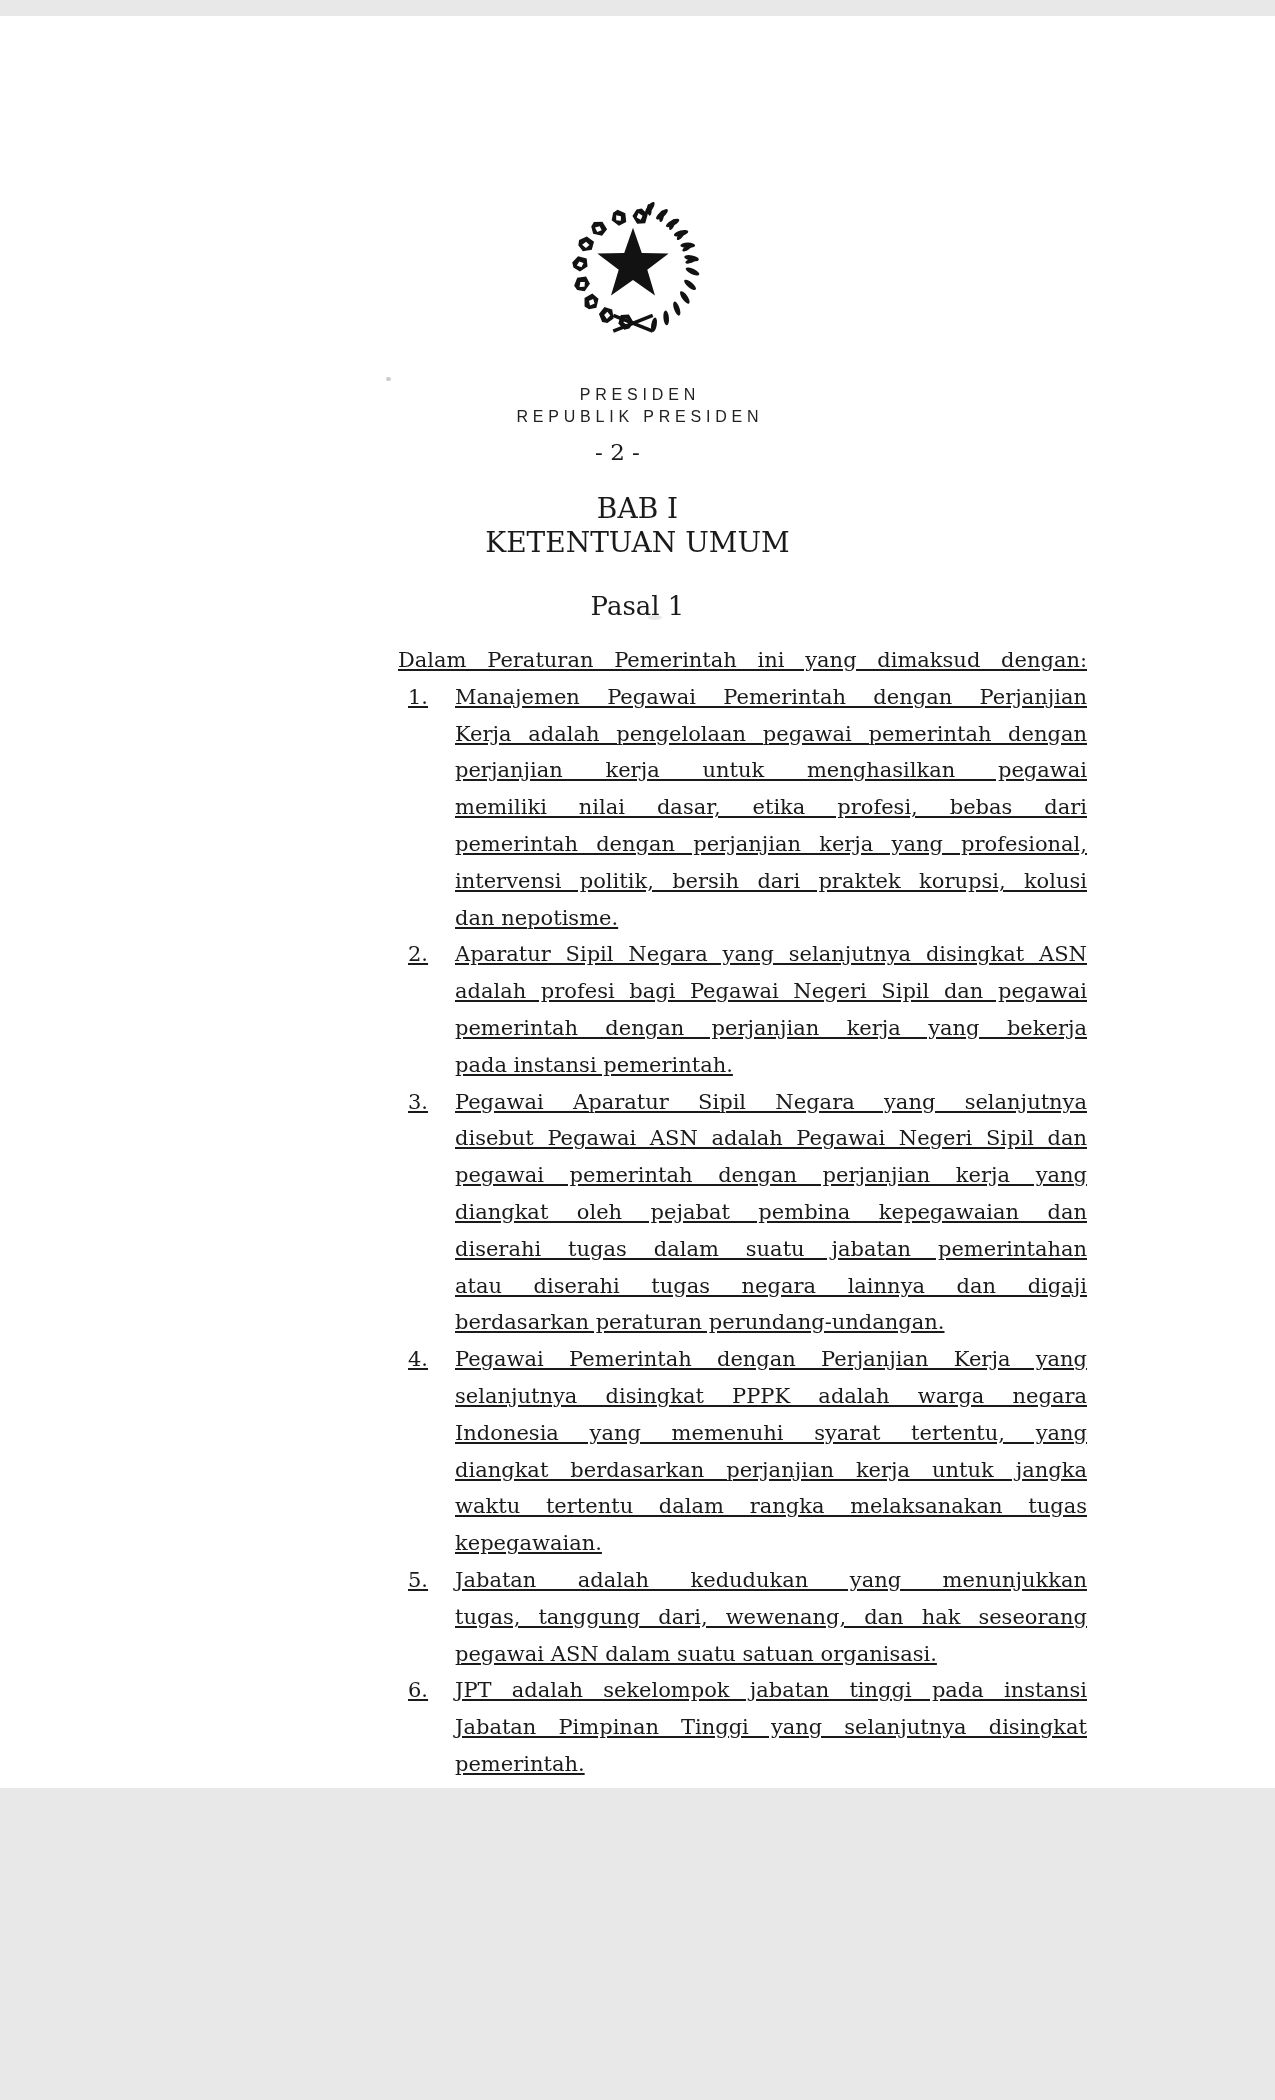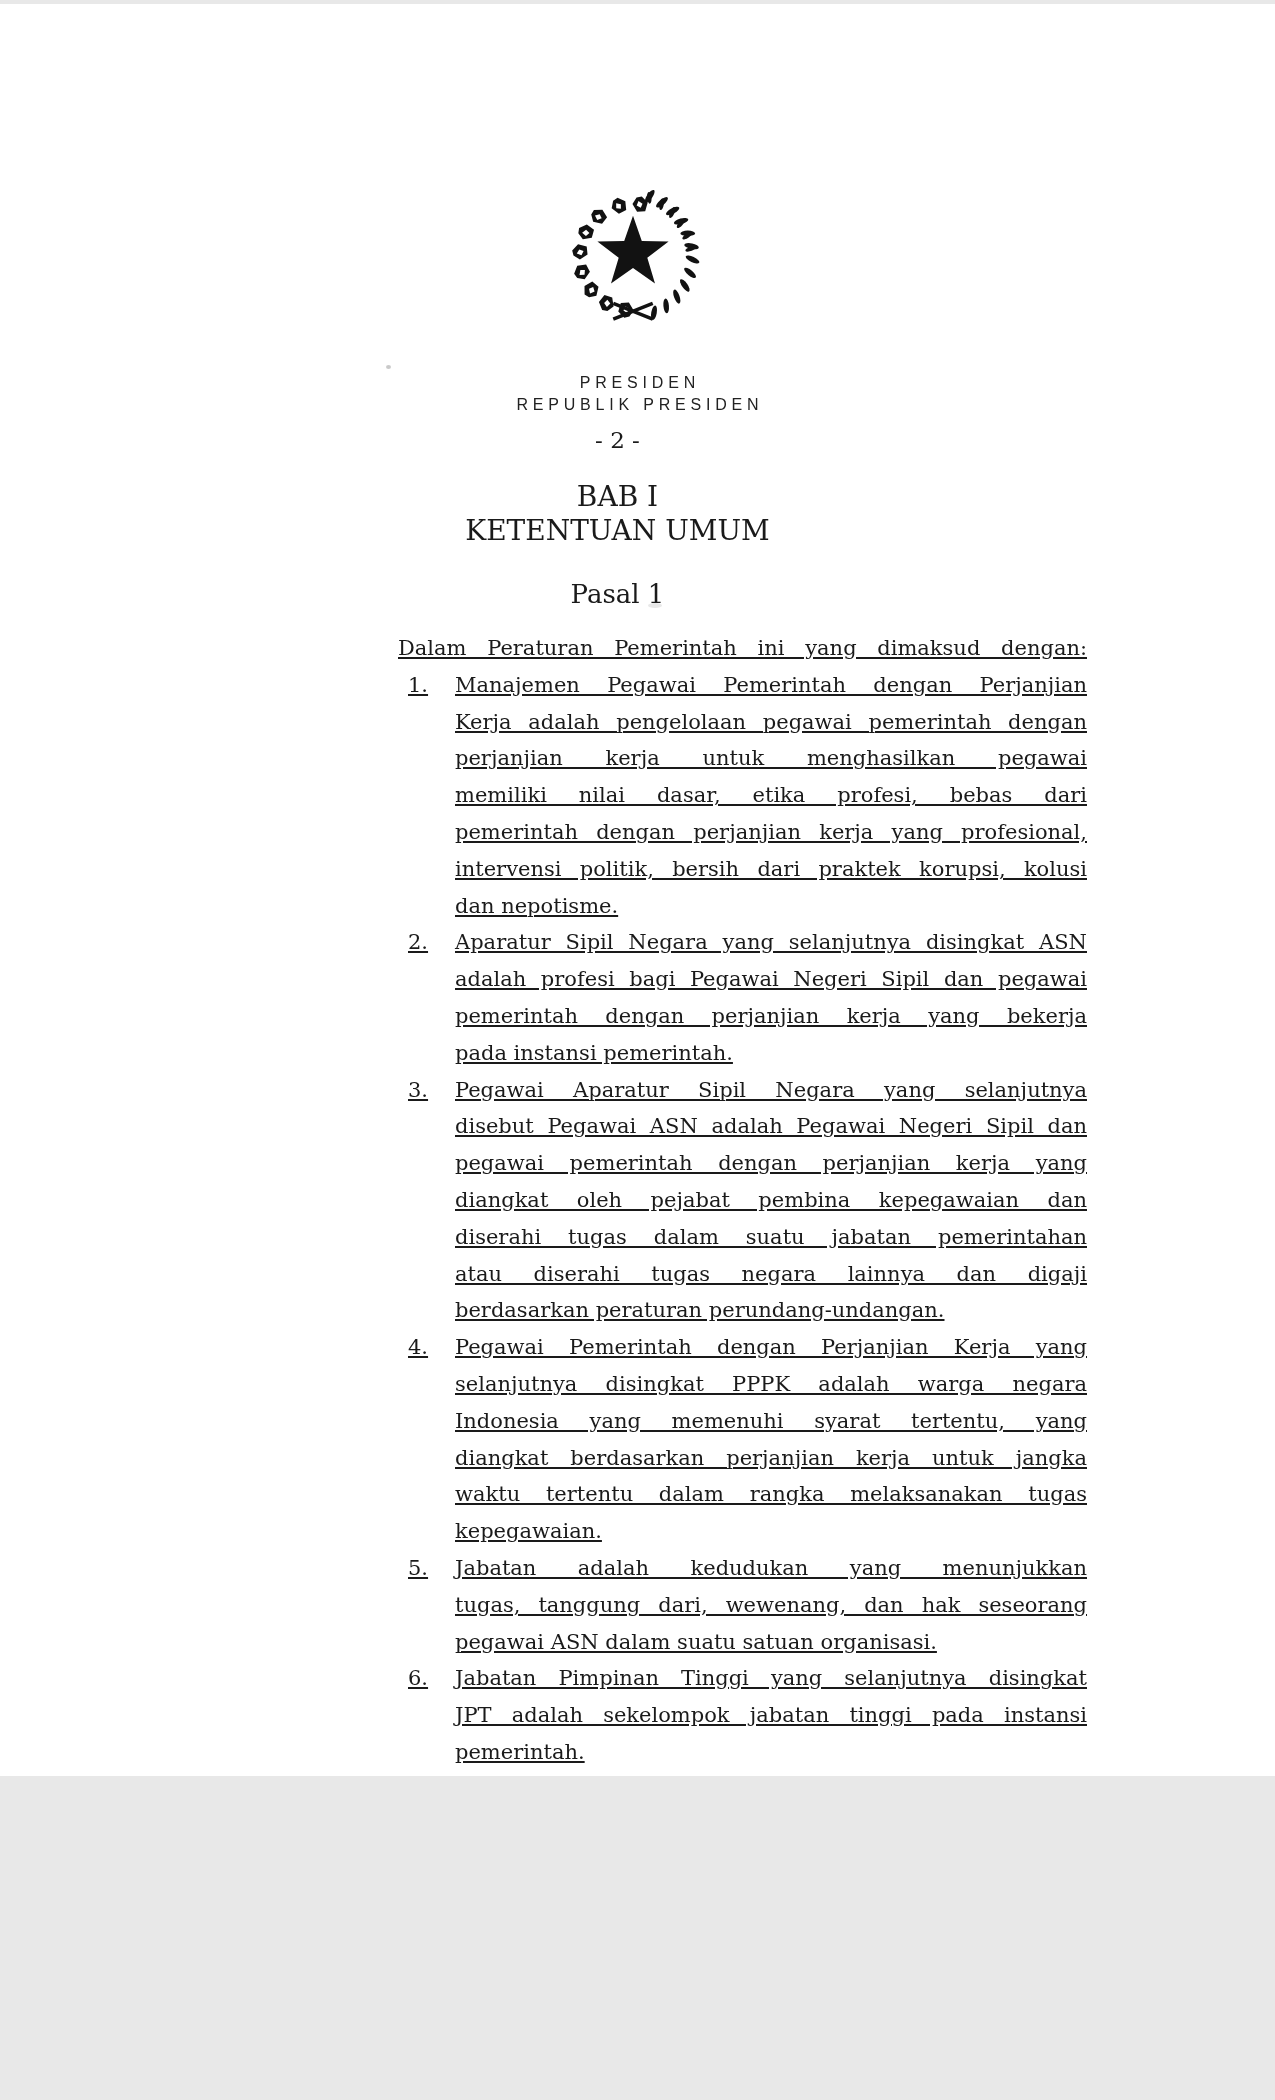--- a/index.html
+++ b/index.html
@@ -1,39 +1,39 @@
 <!DOCTYPE html>
 <html><head>
 <meta charset="utf-8">
 <style>
   html,body{margin:0;padding:0;background:#e8e8e8;}
   .page{
     position:relative;
     width:1275px;height:1772px;
-    margin:4px auto;
+    margin:16px auto;
     background:#ffffff;
     overflow:hidden;
     font-family:"DejaVu Serif","Liberation Serif",serif;
     color:#1a1a1a;
   }
   .seal{position:absolute;left:554px;top:184px;width:158px;height:148px;}
   .office-line{
     position:absolute;left:0;width:1275px;text-align:center;
     font-family:"Liberation Sans","DejaVu Sans",sans-serif;
     font-size:16px;letter-spacing:0.3em;color:#222;line-height:20px;
     text-indent:0.3em; 
   }
   .office-line.l1{top:369px;}
   .office-line.l2{top:391px;}
   .page-number{
     position:absolute;left:0;top:422px;width:1235px;text-align:center;
     font-size:23px;line-height:28px;
   }
   
-  .center-col{position:absolute;left:0;width:1235px;text-align:center;}
+  .center-col{position:absolute;left:0;width:1235px;text-align:center;padding-left:20px;}
   .chapter-title{top:476px;font-size:28px;line-height:34px;}
   .chapter-heading{top:510px;font-size:28px;line-height:34px;}
   .article-heading{top:574px;font-size:26px;line-height:32px;}
   
   .body-block{
     position:absolute;left:398px;top:626px;width:689px;
     font-size:21px;line-height:36.8px;text-decoration:underline;
   }
   .jline{text-align:justify;text-align-last:justify;}
   .jline.last{text-align:center;text-align-last:left;}
@@ -160,22 +160,22 @@
           <div class="def-num">5.</div>
           <div class="def-body">
             <div class="jline">Jabatan adalah kedudukan yang menunjukkan</div>
             <div class="jline">tugas, tanggung dari, wewenang, dan hak seseorang</div>
             <div class="jline last">pegawai ASN dalam suatu satuan organisasi.</div>
           </div>
         </div>
         <div class="def-item">
           <div class="def-num">6.</div>
           <div class="def-body">
+            <div class="jline">JPT adalah sekelompok jabatan tinggi pada instansi</div>
             <div class="jline">Jabatan Pimpinan Tinggi yang selanjutnya disingkat</div>
-            <div class="jline">JPT adalah sekelompok jabatan tinggi pada instansi</div>
             <div class="jline last">pemerintah.</div>
           </div>
         </div>
       </div>
   </div>
 
   <div class="catchword">7. Pejabat . . .</div>
 
   <div class="speck s1"></div>
   <div class="speck s2"></div>

